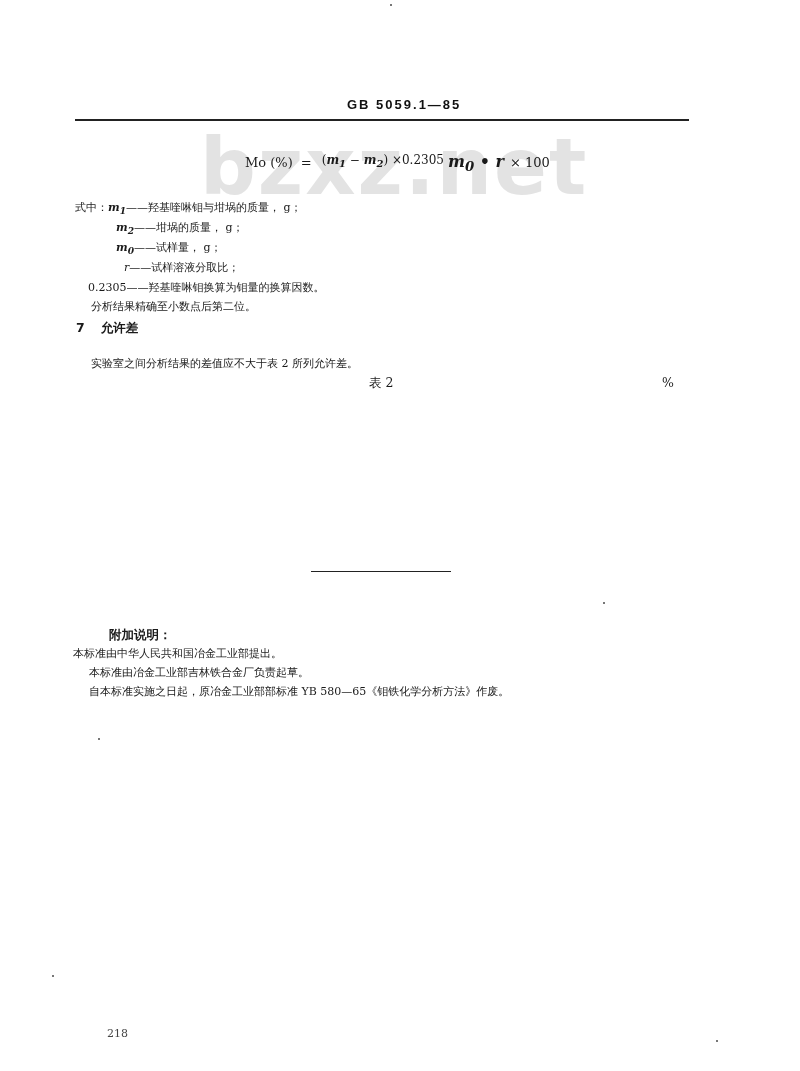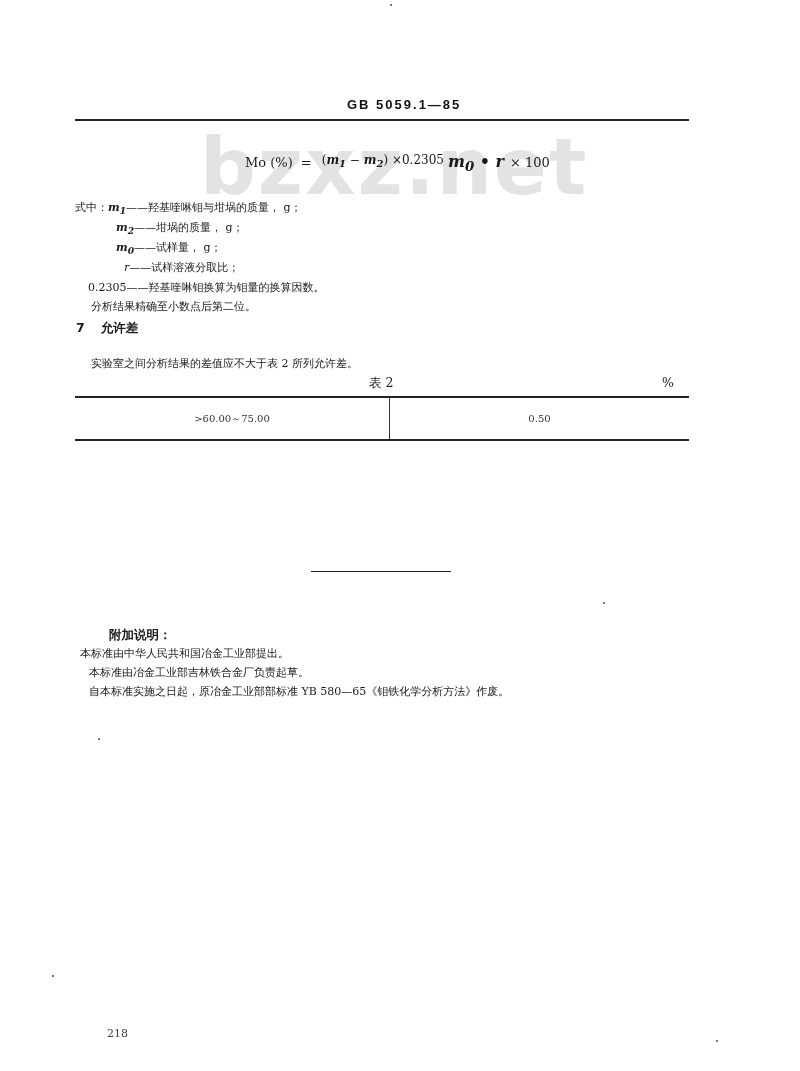--- a/index.html
+++ b/index.html
@@ -78,31 +78,27 @@
 
 <div class="abs sec-title">
   <span class="num">7</span><span>允许差</span>
 </div>
 <div class="abs line" style="left:91px; top:356px;">实验室之间分析结果的差值应不大于表 2 所列允许差。</div>
 
 <div class="abs tbl-caption">表 2</div>
 <div class="abs tbl-unit">%</div>
 <table class="t2">
   <tbody>
-  <tr>
-    <td class="c1">&gt;60.00～75.00</td>
-    <td>0.50</td>
-  </tr>
 </tbody>
   </table>
 
 <div class="abs end-rule"></div>
 
 <div class="abs note-title">附加说明：</div>
-<div class="abs line" style="left:80px; top:646px;">本标准由中华人民共和国冶金工业部提出。</div>
+<div class="abs line" style="left:73px; top:646px;">本标准由中华人民共和国冶金工业部提出。</div>
 <div class="abs line" style="left:89px; top:665px;">本标准由冶金工业部吉林铁合金厂负责起草。</div>
 <div class="abs line" style="left:89px; top:684px;">自本标准实施之日起，原冶金工业部部标准 YB 580—65《钼铁化学分析方法》作废。</div>
 
 <div class="abs page-num">218</div>
 
 <div class="abs speck" style="left:390px; top:4px;"></div>
 <div class="abs speck" style="left:98px; top:738px;"></div>
 <div class="abs speck" style="left:603px; top:602px;"></div>
 <div class="abs speck" style="left:52px; top:975px;"></div>
 <div class="abs speck" style="left:716px; top:1040px;"></div>

